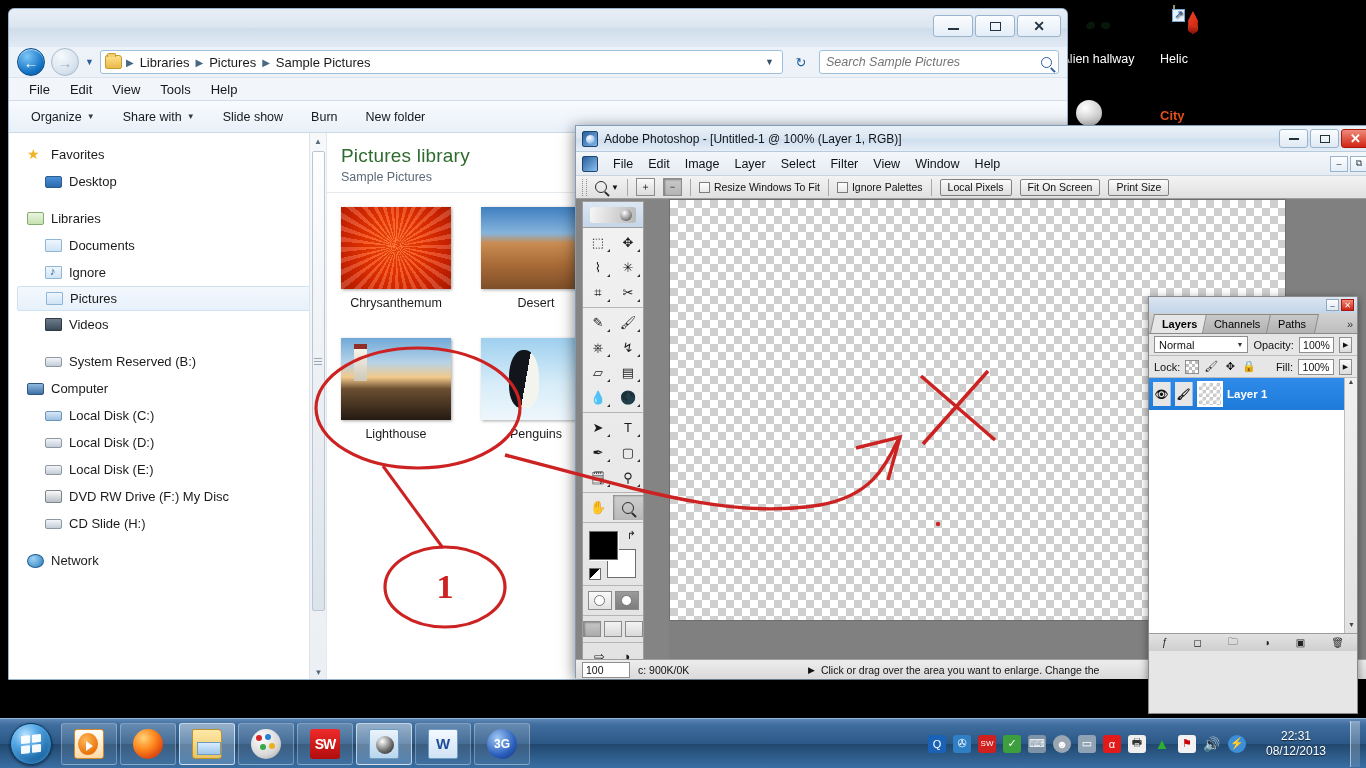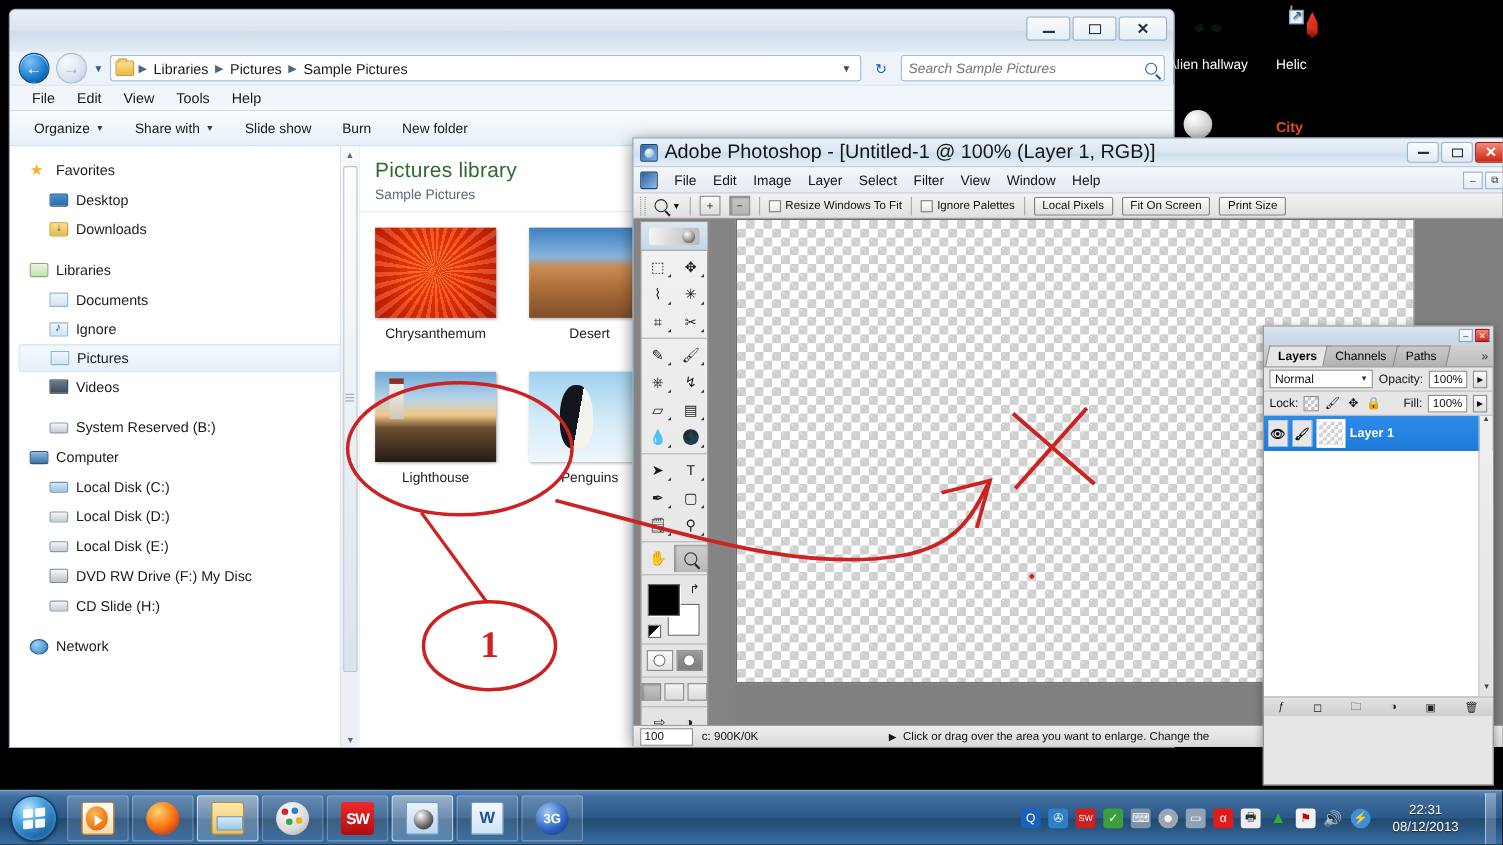--- a/index.html
+++ b/index.html
@@ -155,21 +155,21 @@
 
   
   #psw { position:absolute; left:575px; top:125px; width:800px; height:553px;
      background:#d7d7d7; border:1px solid #7f9db9; box-shadow:0 3px 14px rgba(0,0,0,.55); }
   #ps-title { height:26px; background:linear-gradient(#eaf1f8 0%,#dce7f2 45%,#cfdeee 55%,#e6eef7 100%);
      display:flex; align-items:center; padding:0 4px 0 6px; gap:6px; border-bottom:1px solid #b8cade; }
   .ps-appico { width:16px; height:16px; background:linear-gradient(135deg,#2a5f9e,#7fb5e6);
      border:1px solid #1d456f; border-radius:2px; position:relative; }
   .ps-appico:after{content:"";position:absolute;left:3px;top:3px;width:9px;height:9px;border-radius:50%;
      background:radial-gradient(circle at 35% 30%,#fff,#9fc8ec 60%,#3b78b5);}
-  #ps-title .tt { font-size:18px; color:#101418; }
+  #ps-title .tt { font-size:12px; color:#101418; }
   .ps-winbtns { margin-left:auto; display:flex; gap:2px; }
   .ps-wb { width:29px; height:19px; border:1px solid #9bb4cd; border-radius:3px;
      background:linear-gradient(#fbfdff,#dfe9f4); display:flex; align-items:center; justify-content:center; }
   .ps-wb.close { background:linear-gradient(#f08a7a,#cf2414); border-color:#a8190c; color:#fff; font-weight:bold; font-size:13px; }
   .ps-wb .bar { width:10px; height:2px; background:#233; }
   .ps-wb .sq { width:10px; height:8px; border:1.5px solid #233; }
 
   #ps-menubar { height:24px; background:linear-gradient(#f4f7fa,#e5ebf2); display:flex; align-items:center;
      gap:15px; padding:0 6px; border-bottom:1px solid #c8d3de; font-size:12.5px; color:#0e1216; }
   .ps-menu-ico { width:16px; height:16px; background:linear-gradient(135deg,#2a5f9e,#8cc0ee);
@@ -452,24 +452,20 @@
         <div class="navitem">
           <span class="ni ic-star">★</span>
           <span>Favorites</span>
         </div>
         <div class="navitem child">
           <span class="ni">
               <span class="ic-desktop" style="display:block;"></span>
             </span>
           <span>Desktop</span>
         </div>
-        <div class="navitem child">
-          <span class="ni ic-dl"></span>
-          <span>Downloads</span>
-        </div>
       </div>
 
       <div class="navgroup">
         <div class="navitem">
           <span class="ni ic-lib"></span>
           <span>Libraries</span>
         </div>
         <div class="navitem child">
           <span class="ni ic-doc"></span>
           <span>Documents</span>

